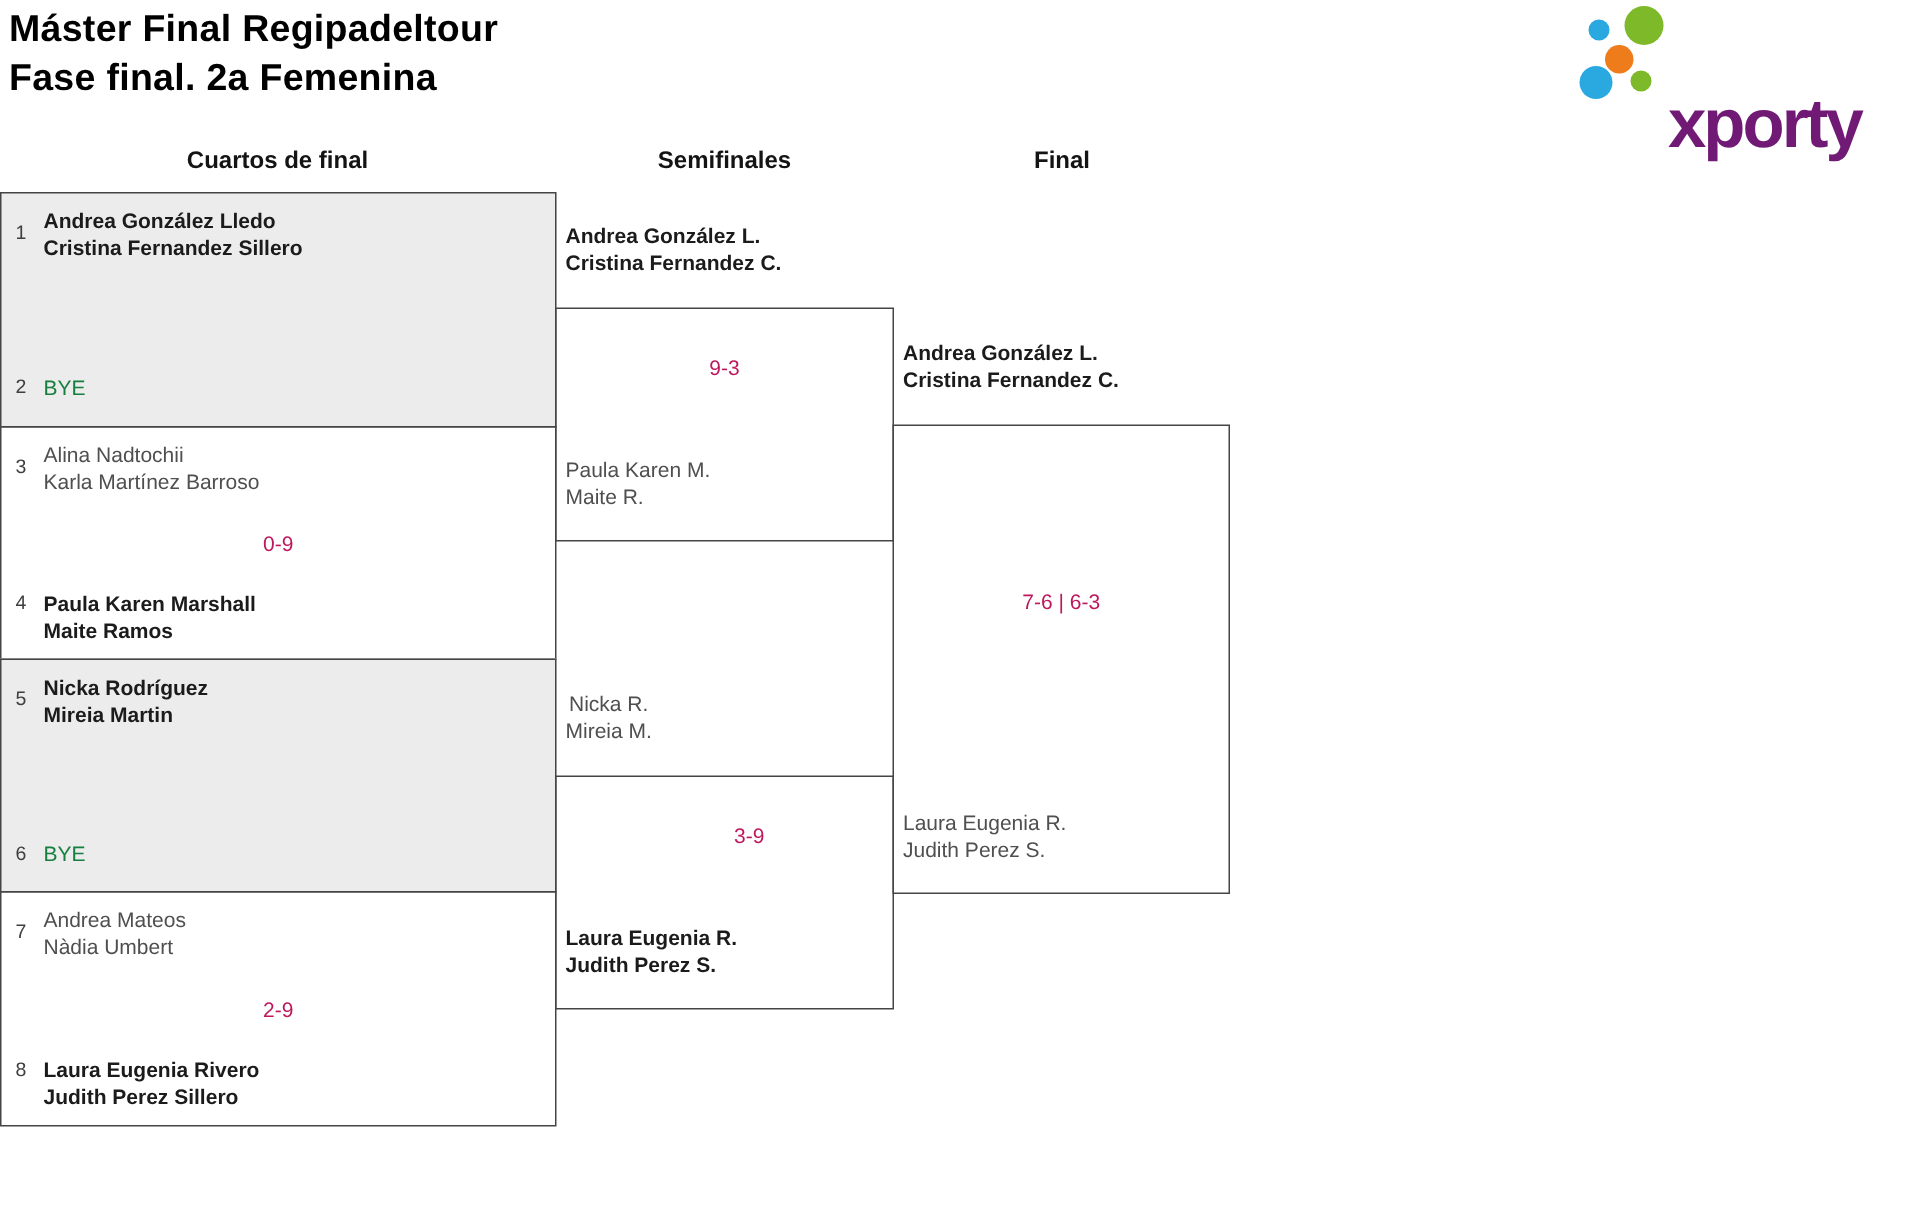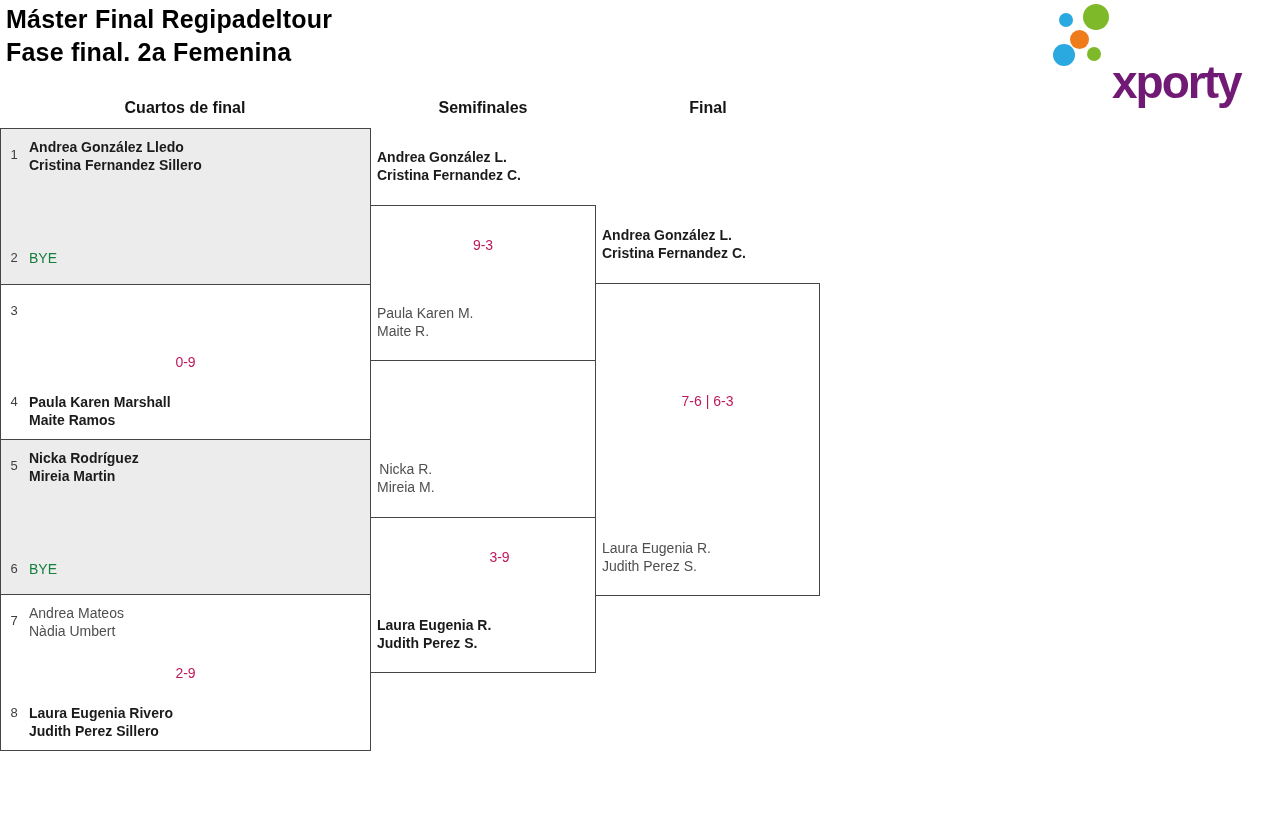--- a/index.html
+++ b/index.html
@@ -90,20 +90,24 @@
     <div class="team bold slot-top">
       <div>Andrea González Lledo</div>
       <div>Cristina Fernandez Sillero</div>
     </div>
     <div class="seed seed-bye">2</div>
     <div class="team bye slot-bye">BYE</div>
   </div>
 
   <div class="box qf qf2">
     <div class="seed seed-top">3</div>
+    <div class="team reg slot-top">
+      <div>Alina Nadtochii</div>
+      <div>Karla Martínez Barroso</div>
+    </div>
     <div class="score">0-9</div>
     <div class="seed seed-bottom">4</div>
     <div class="team bold slot-bottom">
       <div>Paula Karen Marshall</div>
       <div>Maite Ramos</div>
     </div>
   </div>
 
   <div class="box qf qf3 shade">
     <div class="seed seed-top">5</div>

